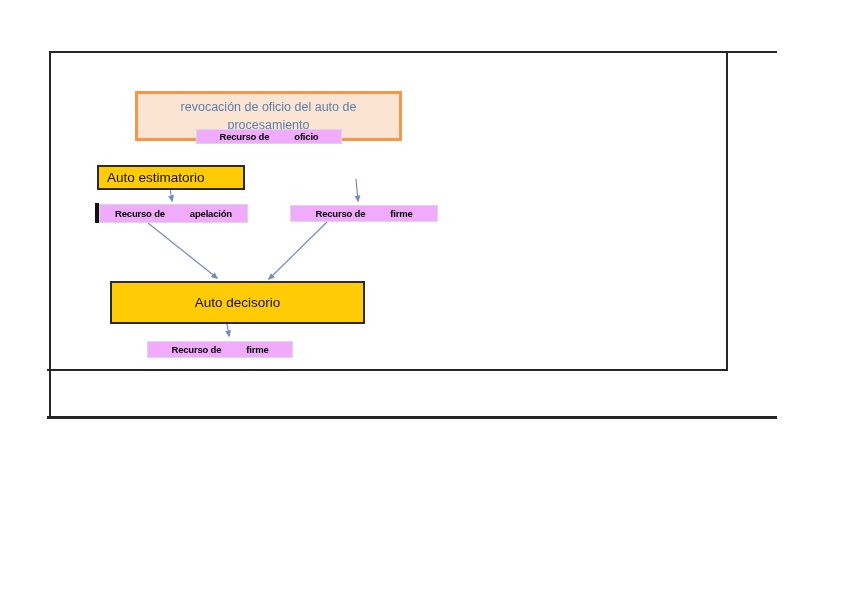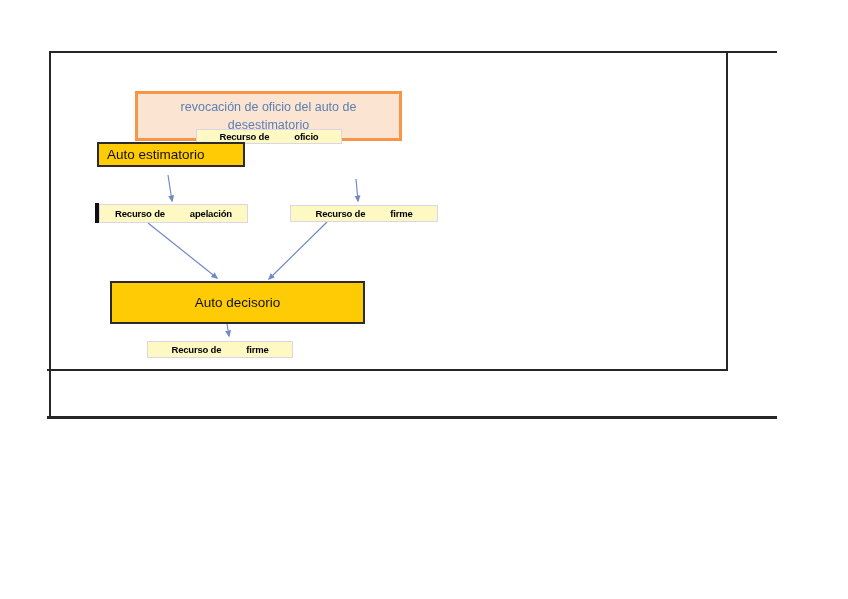--- a/index.html
+++ b/index.html
@@ -20,21 +20,21 @@
   }
   
   .ybox{
     position:absolute;box-sizing:border-box;background:#FFCB05;border:2px solid #2b2b2b;
     color:#111;font-size:13.5px;display:flex;align-items:center;
   }
   .ybox.pad{padding-left:8px;}
   .ybox.center{flex-direction:column;justify-content:center;text-align:left;line-height:20px;padding:15px;}
   
   .lbox{
-    position:absolute;box-sizing:border-box;background:#fef9c3;border:1px solid #DCD5E8;
+    position:absolute;box-sizing:border-box;background:#f0abfc;border:1px solid #DCD5E8;
     display:flex;align-items:center;justify-content:center;gap:25px;
     color:#000;font-size:9.5px;font-weight:700;letter-spacing:-0.2px;
   }
   .cursor-mark{position:absolute;left:95px;top:203px;width:4px;height:20px;background:#101010;}
 </style>
 </head>
 <body>
 
 <div class="canvas">
 
@@ -53,29 +53,29 @@
     <line x1="248" y1="111" x2="248" y2="127" stroke="#7289C4" stroke-width="1.2" marker-end="url(#ah)"></line>
     <line x1="168" y1="175" x2="172" y2="201" stroke="#7289C4" stroke-width="1.2" marker-end="url(#ah)"></line>
     <line x1="356" y1="179" x2="358" y2="201" stroke="#7289C4" stroke-width="1.2" marker-end="url(#ah)"></line>
     <line x1="148" y1="223" x2="217" y2="278" stroke="#7289C4" stroke-width="1.2" marker-end="url(#ah)"></line>
     <line x1="327" y1="222" x2="269" y2="279" stroke="#7289C4" stroke-width="1.2" marker-end="url(#ah)"></line>
     <line x1="227" y1="324" x2="229" y2="336" stroke="#7289C4" stroke-width="1.2" marker-end="url(#ah)"></line>
   </svg>
 
   <div class="header-box">
     <span>revocación de oficio del auto de</span>
-    <span>desestimatorio</span>
+    <span>procesamiento</span>
   </div>
 
   <div class="lbox" style="left:196px;top:129px;width:146px;height:15px;">
     <span>Recurso de</span>
     <span>oficio</span>
   </div>
 
-  <div class="ybox pad" style="left:97px;top:142px;width:148px;height:25px;">
+  <div class="ybox pad" style="left:97px;top:165px;width:148px;height:25px;">
     <span>Auto estimatorio</span>
   </div>
 
 
   <div class="cursor-mark"></div>
 
   <div class="lbox" style="left:99px;top:204px;width:149px;height:19px;">
     <span>Recurso de</span>
     <span>apelación</span>
   </div>

